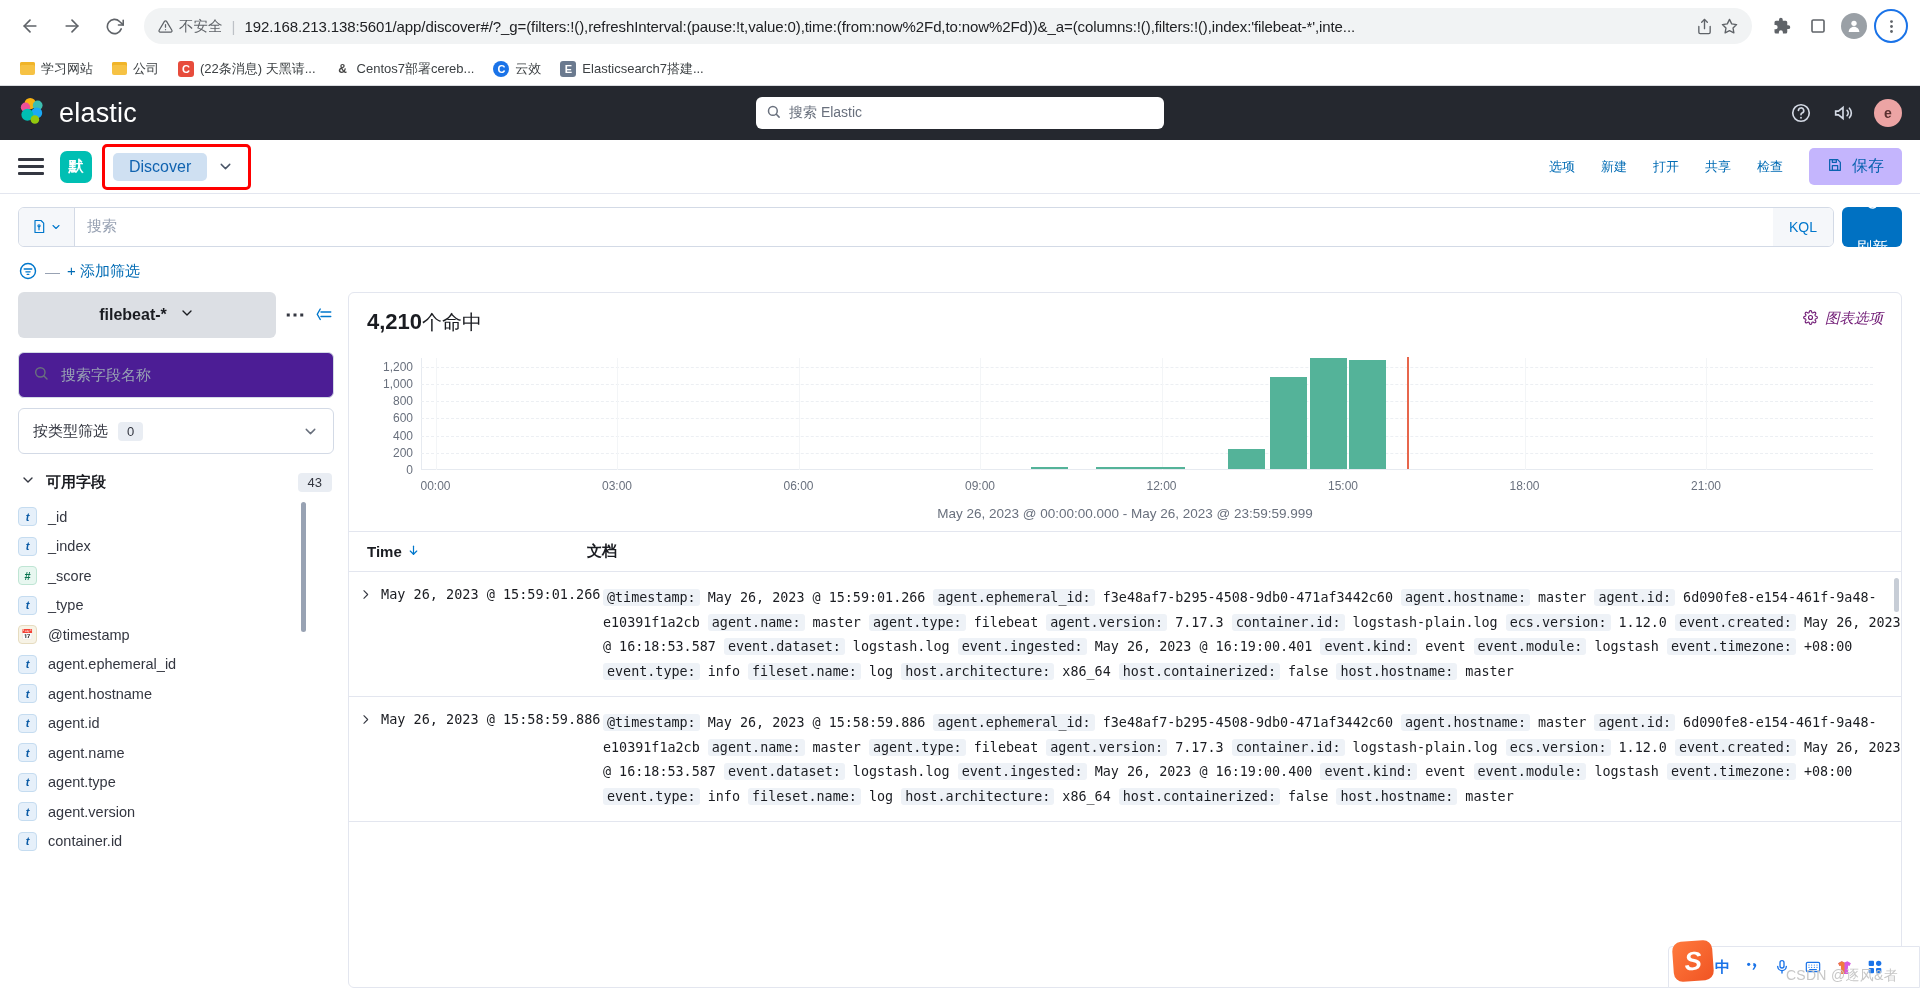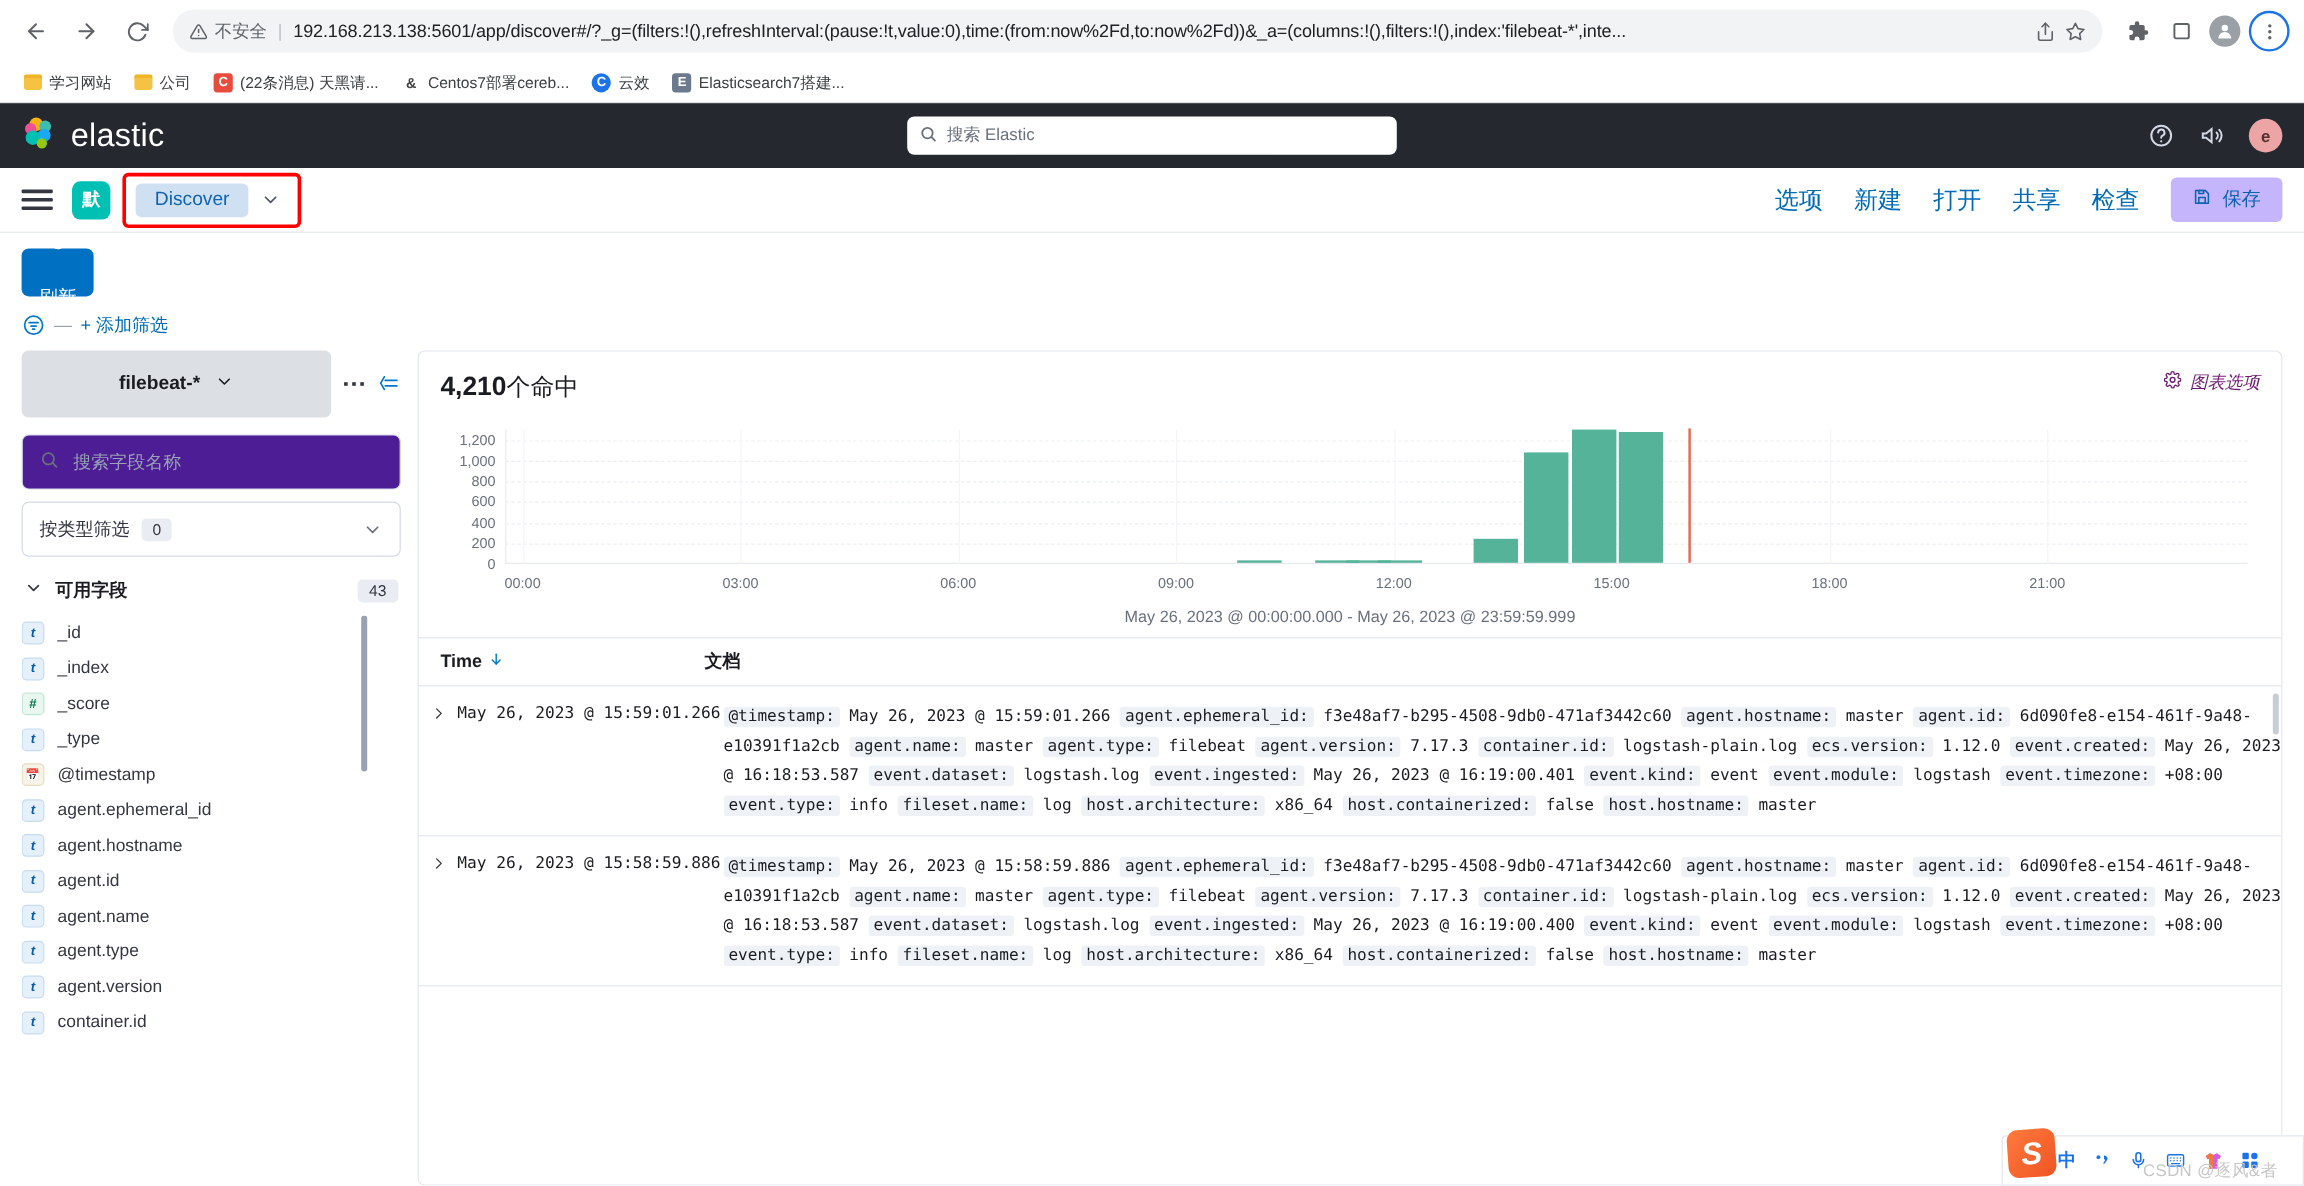--- a/index.html
+++ b/index.html
@@ -98,21 +98,21 @@
   #discover-highlight {
     border:3px solid #ff0000; border-radius:5px; padding:6px 14px 6px 8px;
     display:flex; align-items:center; gap:10px;
   }
   #discover-chip {
     background:#cfe0f2; color:#1063b0; font-size:16px;
     padding:5px 16px; border-radius:5px; cursor:pointer;
   }
   .chev { color:#4a5668; display:flex; align-items:center; cursor:pointer;}
   #app-nav .nav-right { margin-left:auto; display:flex; align-items:center; gap:26px;}
-  .nav-link { color:#006bb4; font-size:20px; cursor:pointer; }
+  .nav-link { color:#006bb4; font-size:13px; cursor:pointer; }
   #save-btn {
     background:#c4b5fd; color:#0a62b0; font-size:16px; border-radius:5px;
     padding:8px 18px; display:flex; align-items:center; gap:9px; cursor:pointer;
   }
 
   
   #query-bar {
     height:56px; display:flex; align-items:center; gap:8px; padding:9px 18px 0 18px;
     background:#fff;
   }
@@ -151,21 +151,21 @@
   #filter-icon { color:#0077cc; display:flex; align-items:center; cursor:pointer;}
   #filter-dash { color:#98a2b3; font-size:15px;}
   #add-filter { color:#006bb4; font-size:15px; cursor:pointer;}
 
   
   #main { display:flex; height:calc(988px - 52px - 34px - 54px - 54px - 56px - 42px); padding:0 18px; gap:0; }
   
   #sidebar { width:330px; flex:0 0 330px; padding-right:14px; display:flex; flex-direction:column;}
   #index-row { display:flex; align-items:center; gap:10px; margin-bottom:14px;}
   #index-pattern-btn {
-    flex:1 1 auto; background:#dcdfe4; border-radius:6px; height:56px;
+    flex:1 1 auto; background:#dcdfe4; border-radius:6px; height:46px;
     display:flex; align-items:center; justify-content:center; gap:12px;
     font-size:16px; font-weight:700; color:#1a1c21; cursor:pointer;
   }
   .side-ico { color:#343741; display:flex; align-items:center; cursor:pointer; }
   #field-search {
     height:46px; border:1px solid #d3dae6; border-radius:6px; display:flex;
     align-items:center; gap:12px; padding:0 14px; margin-bottom:10px; background:#4c1d95;
   }
   #field-search .fs-ph { font-size:15px; color:#98a2b3; }
   #type-filter {
@@ -440,20 +440,34 @@
             <rect x="8" y="13" width="8" height="7"></rect>
             <rect x="8" y="4" width="6" height="4"></rect>
           </svg>
       </span>
       <span>保存</span>
     </div>
   </div>
 </div>
 
 <div id="query-bar">
+  <div id="query-input-wrap">
+    <div id="qi-prepend">
+      <svg width="16" height="17" viewBox="0 0 24 24" fill="none" stroke="currentColor" stroke-width="1.8" stroke-linejoin="round">
+          <path d="M6 3h9l4 4v14H6z"></path>
+          <circle cx="12" cy="11" r="1.6"></circle>
+          <line x1="12" y1="13.6" x2="12" y2="17" stroke-linecap="round"></line>
+        </svg>
+      <svg width="12" height="12" viewBox="0 0 24 24" fill="none" stroke="currentColor" stroke-width="2.2" stroke-linecap="round" stroke-linejoin="round">
+          <polyline points="6 9 12 15 18 9"></polyline>
+        </svg>
+    </div>
+    <div id="query-text">搜索</div>
+    <div id="kql-badge">KQL</div>
+  </div>
   <div id="refresh-btn">
     <span>
       <svg width="17" height="17" viewBox="0 0 24 24" fill="none" stroke="currentColor" stroke-width="2" stroke-linecap="round" stroke-linejoin="round">
           <polyline points="20 5 20 10 15 10"></polyline>
           <path d="M18.5 14.5A7.5 7.5 0 1 1 19.2 9"></path>
         </svg>
     </span>
     <span>刷新</span>
   </div>
 </div>

